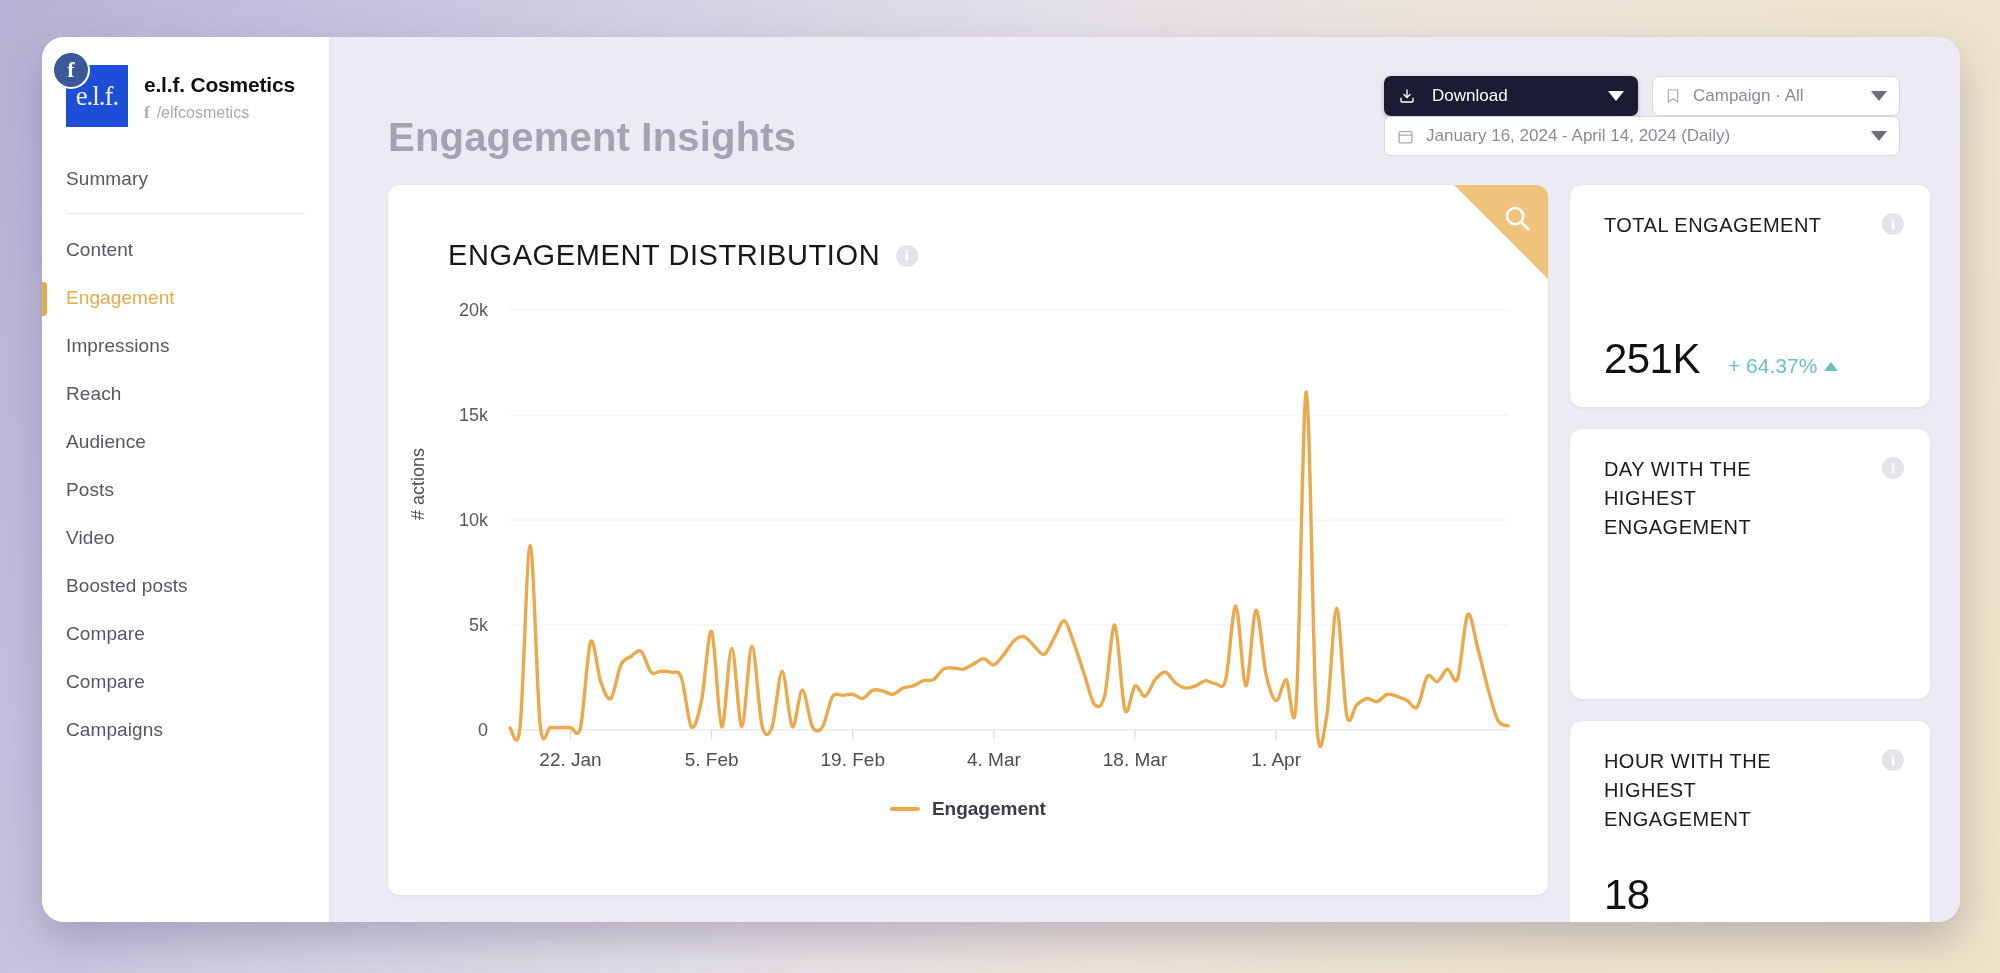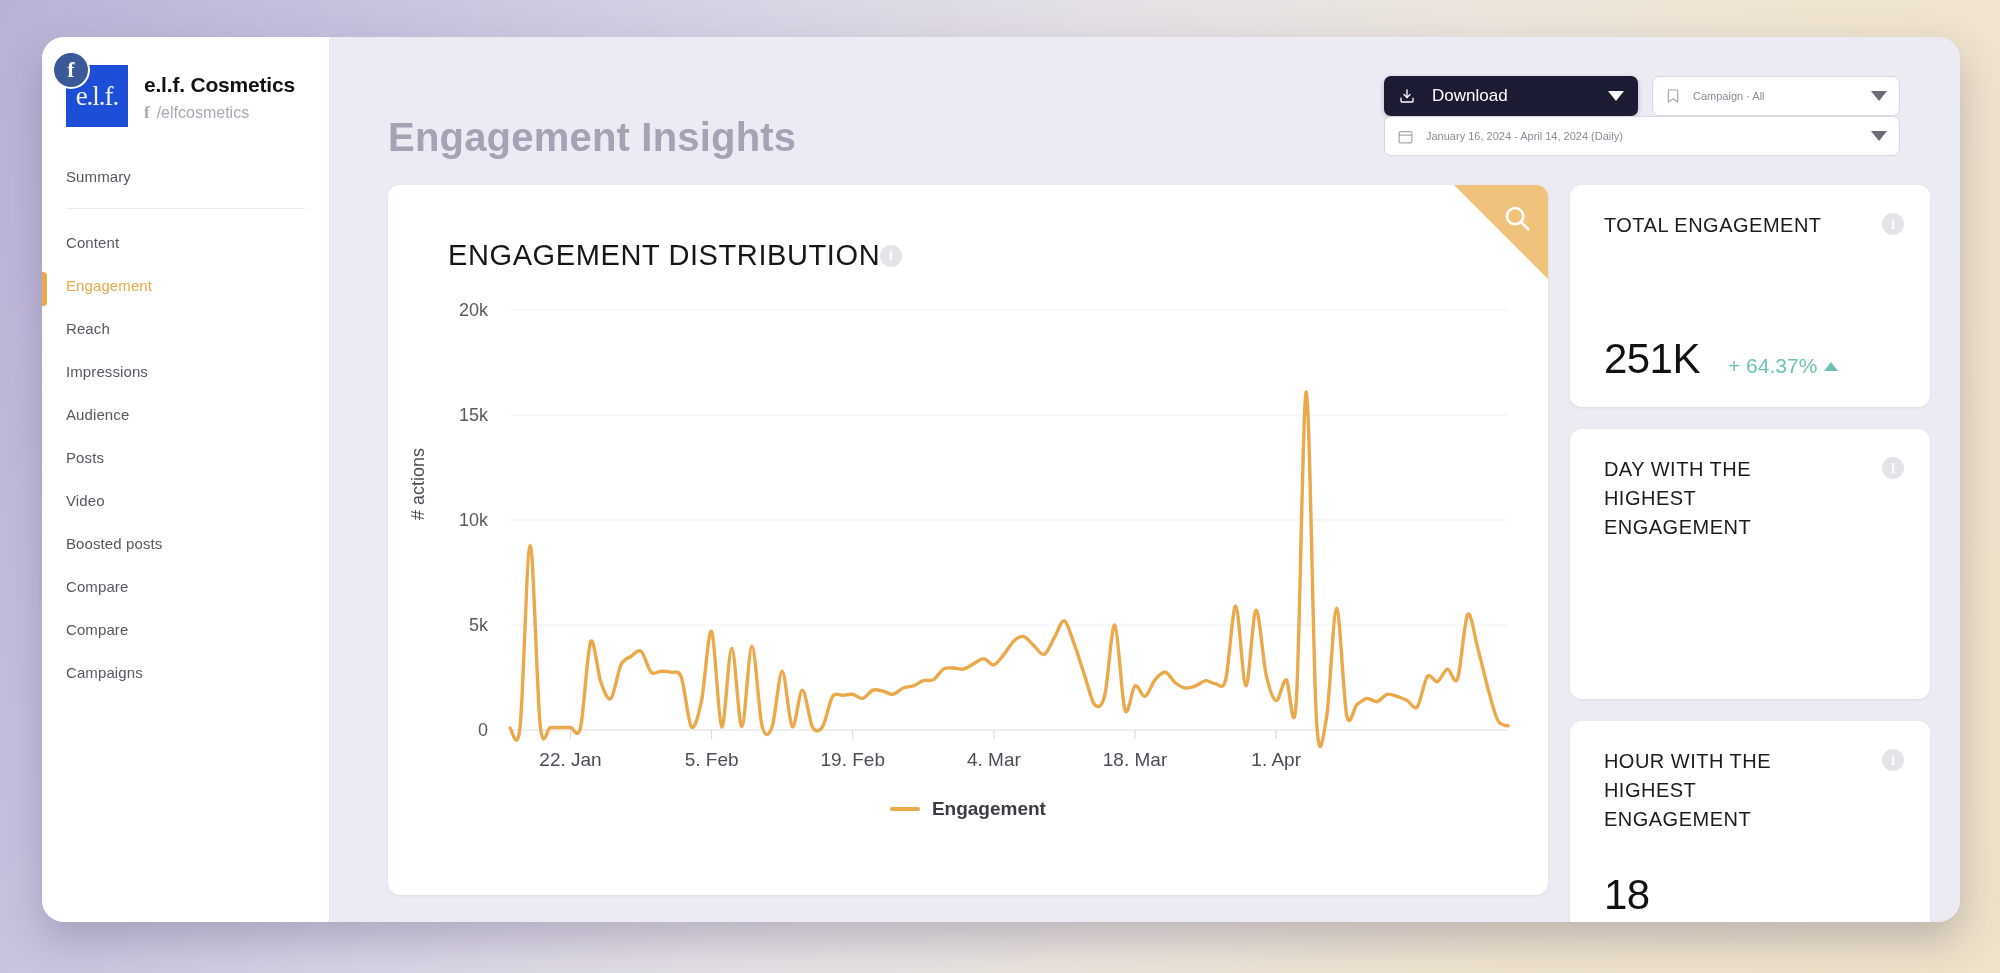--- a/index.html
+++ b/index.html
@@ -107,21 +107,21 @@
     font-family: "Liberation Serif", serif;
     font-weight: bold;
     font-size: 17px;
     color: #a9a9b4;
   }
 
   .nav { margin-top: 28px; }
 
   .nav-item {
     padding: 13px 16px 13px 24px;
-    font-size: 15px;
+    font-size: 19px;
     color: #575760;
     position: relative;
     cursor: pointer;
     letter-spacing: 0.1px;
   }
 
   .nav-item.active { color: #e8a949; }
   .nav-item.active::before {
     content: "";
     position: absolute;
@@ -187,21 +187,21 @@
   .btn-download .lbl { margin-left: 16px; flex: 1 1 auto; }
 
   .select-box {
     height: 40px;
     background: #ffffff;
     border: 1px solid #d9d7e2;
     border-radius: 7px;
     display: flex;
     align-items: center;
     padding: 0 12px;
-    font-size: 11px;
+    font-size: 17px;
     color: #8b8b97;
     cursor: pointer;
   }
   .select-campaign { width: 248px; }
   .select-date { width: 516px; }
   .select-box .lbl { margin-left: 12px; flex: 1 1 auto; white-space: nowrap; }
 
   .caret {
     width: 0; height: 0;
     border-left: 8px solid transparent;
@@ -247,20 +247,21 @@
     border-left: 94px solid transparent;
   }
   .corner-badge .mag {
     position: absolute;
     right: 16px; top: 18px;
   }
 
   .chart-title {
     display: flex;
     align-items: center;
+    gap: 16px;
     padding: 54px 0 0 60px;
     font-size: 29px;
     color: #17171a;
     letter-spacing: 0.6px;
   }
 
   .info-dot {
     width: 22px; height: 22px;
     border-radius: 50%;
     background: #e3e3e8;
@@ -389,22 +390,22 @@
           <span>/elfcosmetics</span>
         </div>
       </div>
     </div>
 
     <nav class="nav">
       <div class="nav-item">Summary</div>
       <div class="nav-sep"></div>
       <div class="nav-item">Content</div>
       <div class="nav-item active">Engagement</div>
+      <div class="nav-item">Impressions</div>
       <div class="nav-item">Reach</div>
-      <div class="nav-item">Impressions</div>
       <div class="nav-item">Audience</div>
       <div class="nav-item">Posts</div>
       <div class="nav-item">Video</div>
       <div class="nav-item">Boosted posts</div>
       <div class="nav-item">Compare</div>
       <div class="nav-item">Compare</div>
       <div class="nav-item">Campaigns</div>
     </nav>
   </aside>
 

